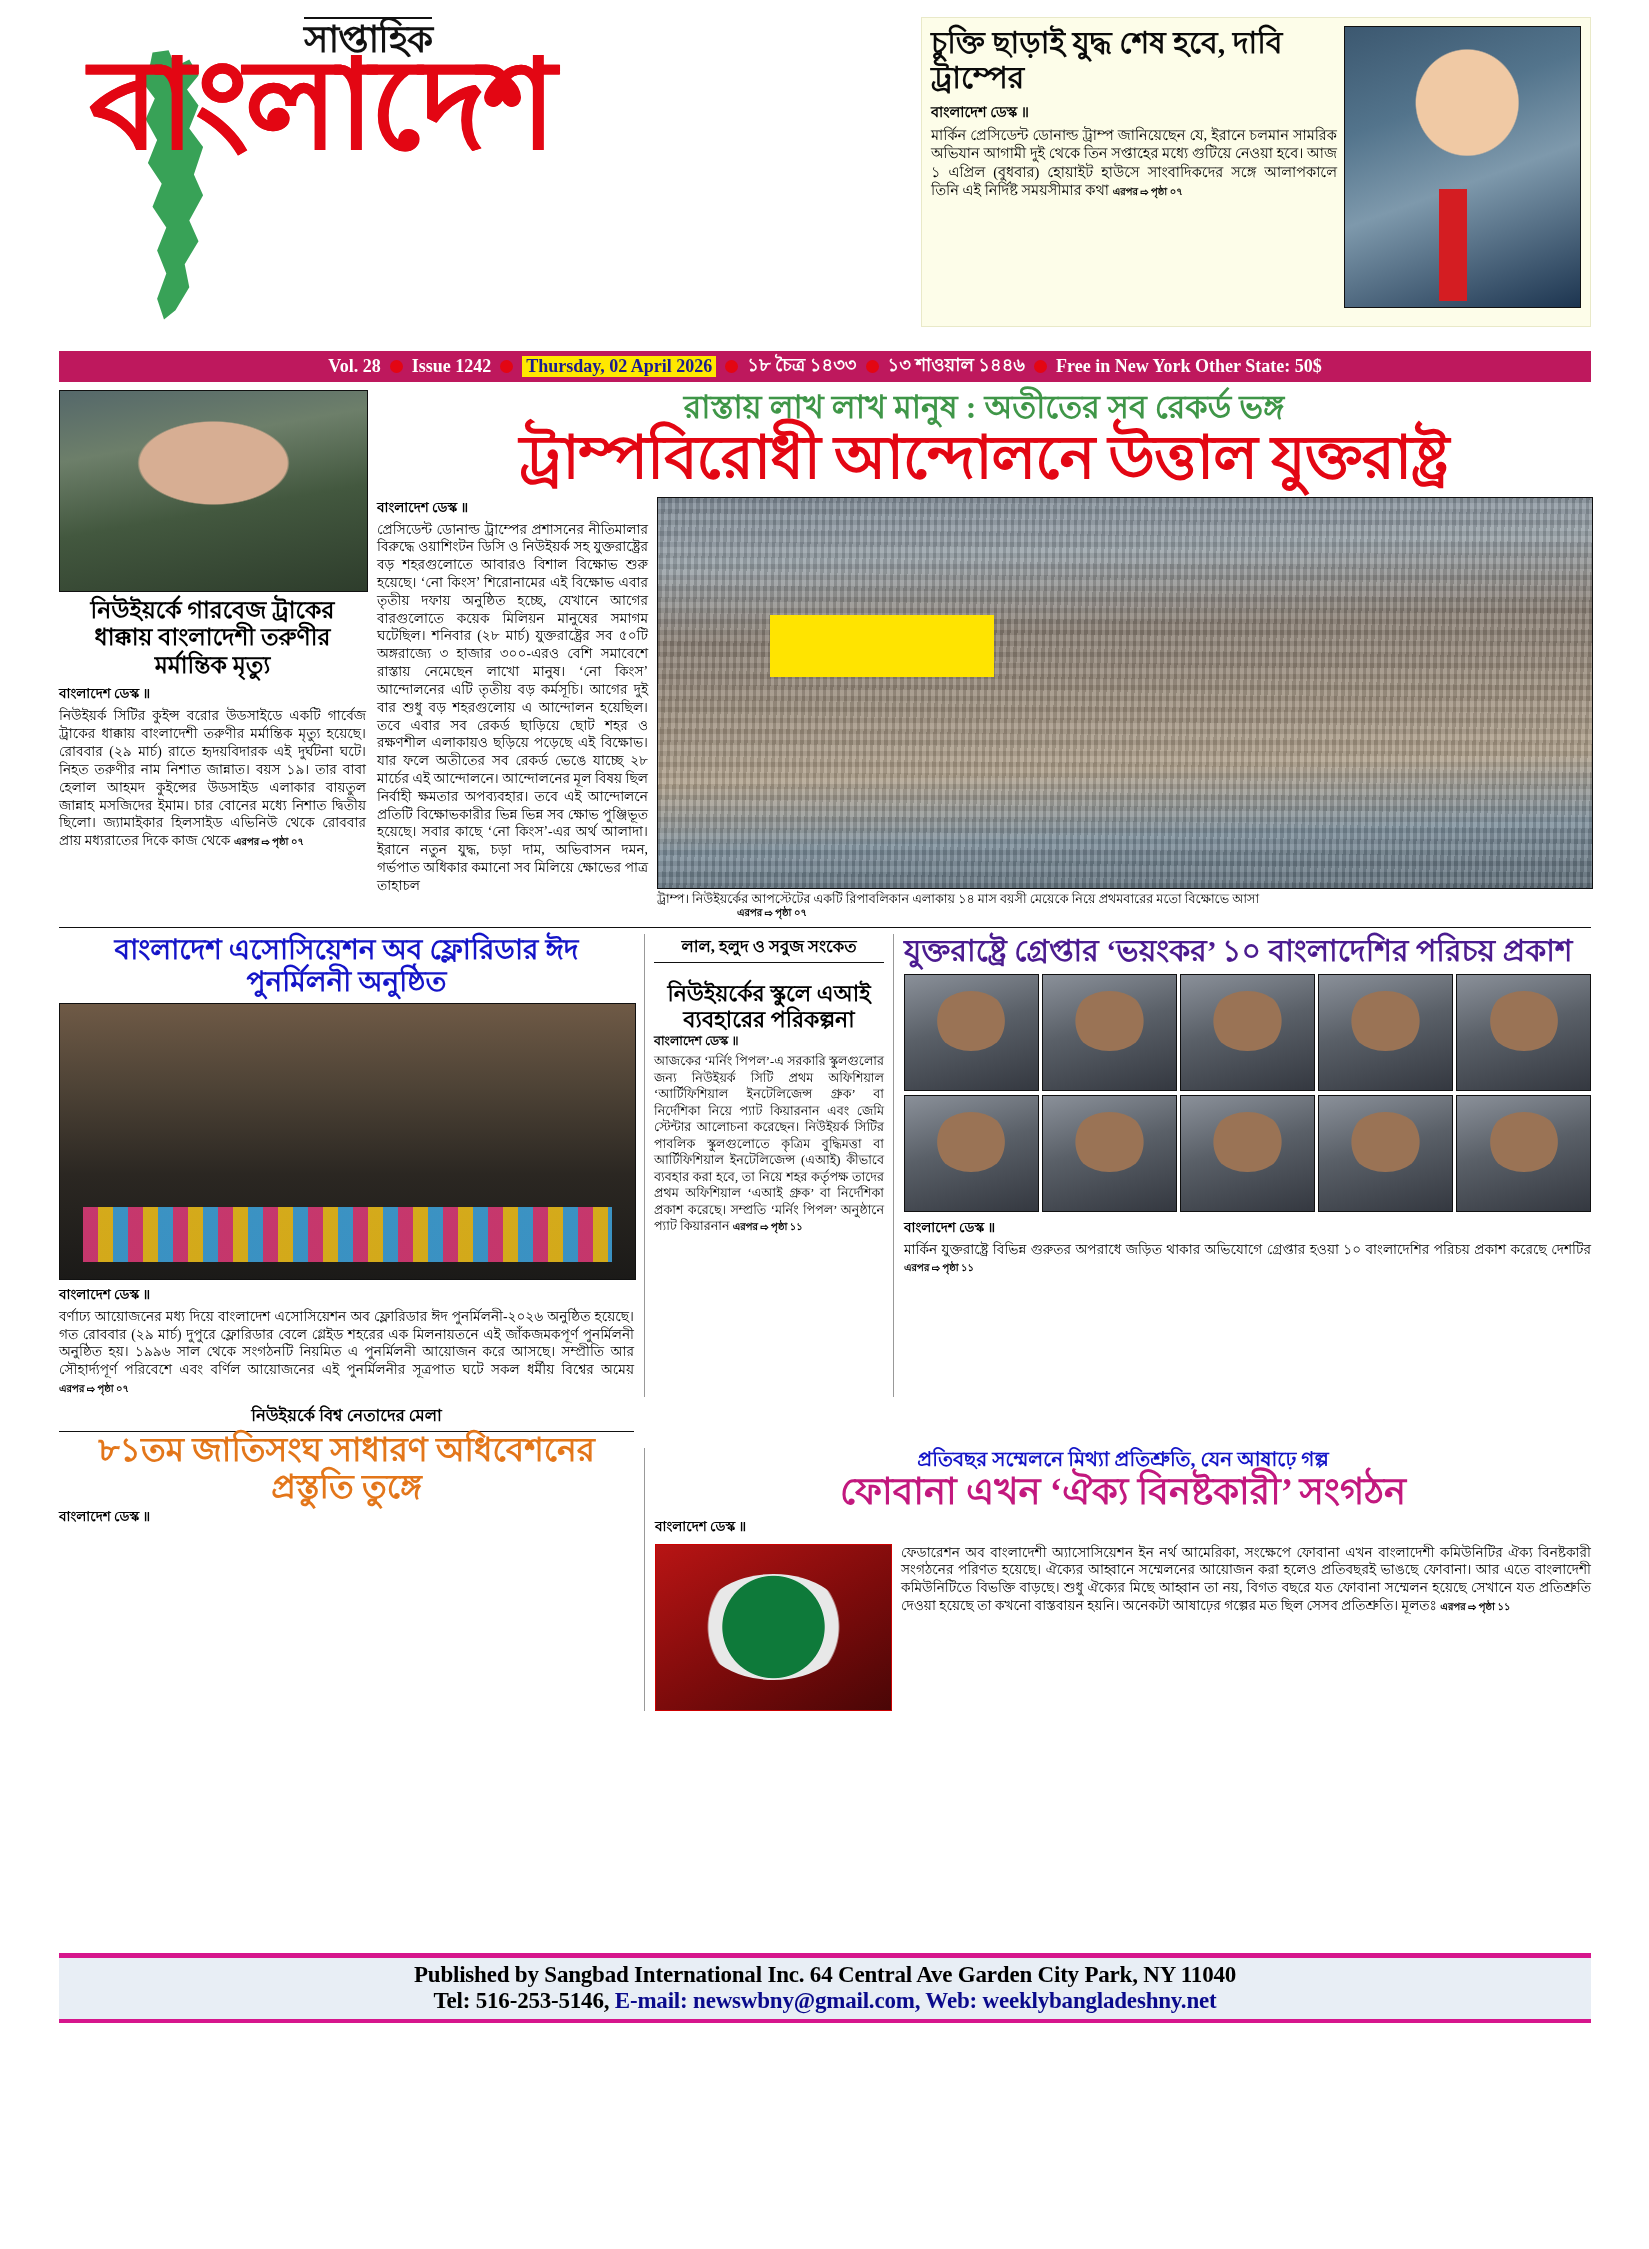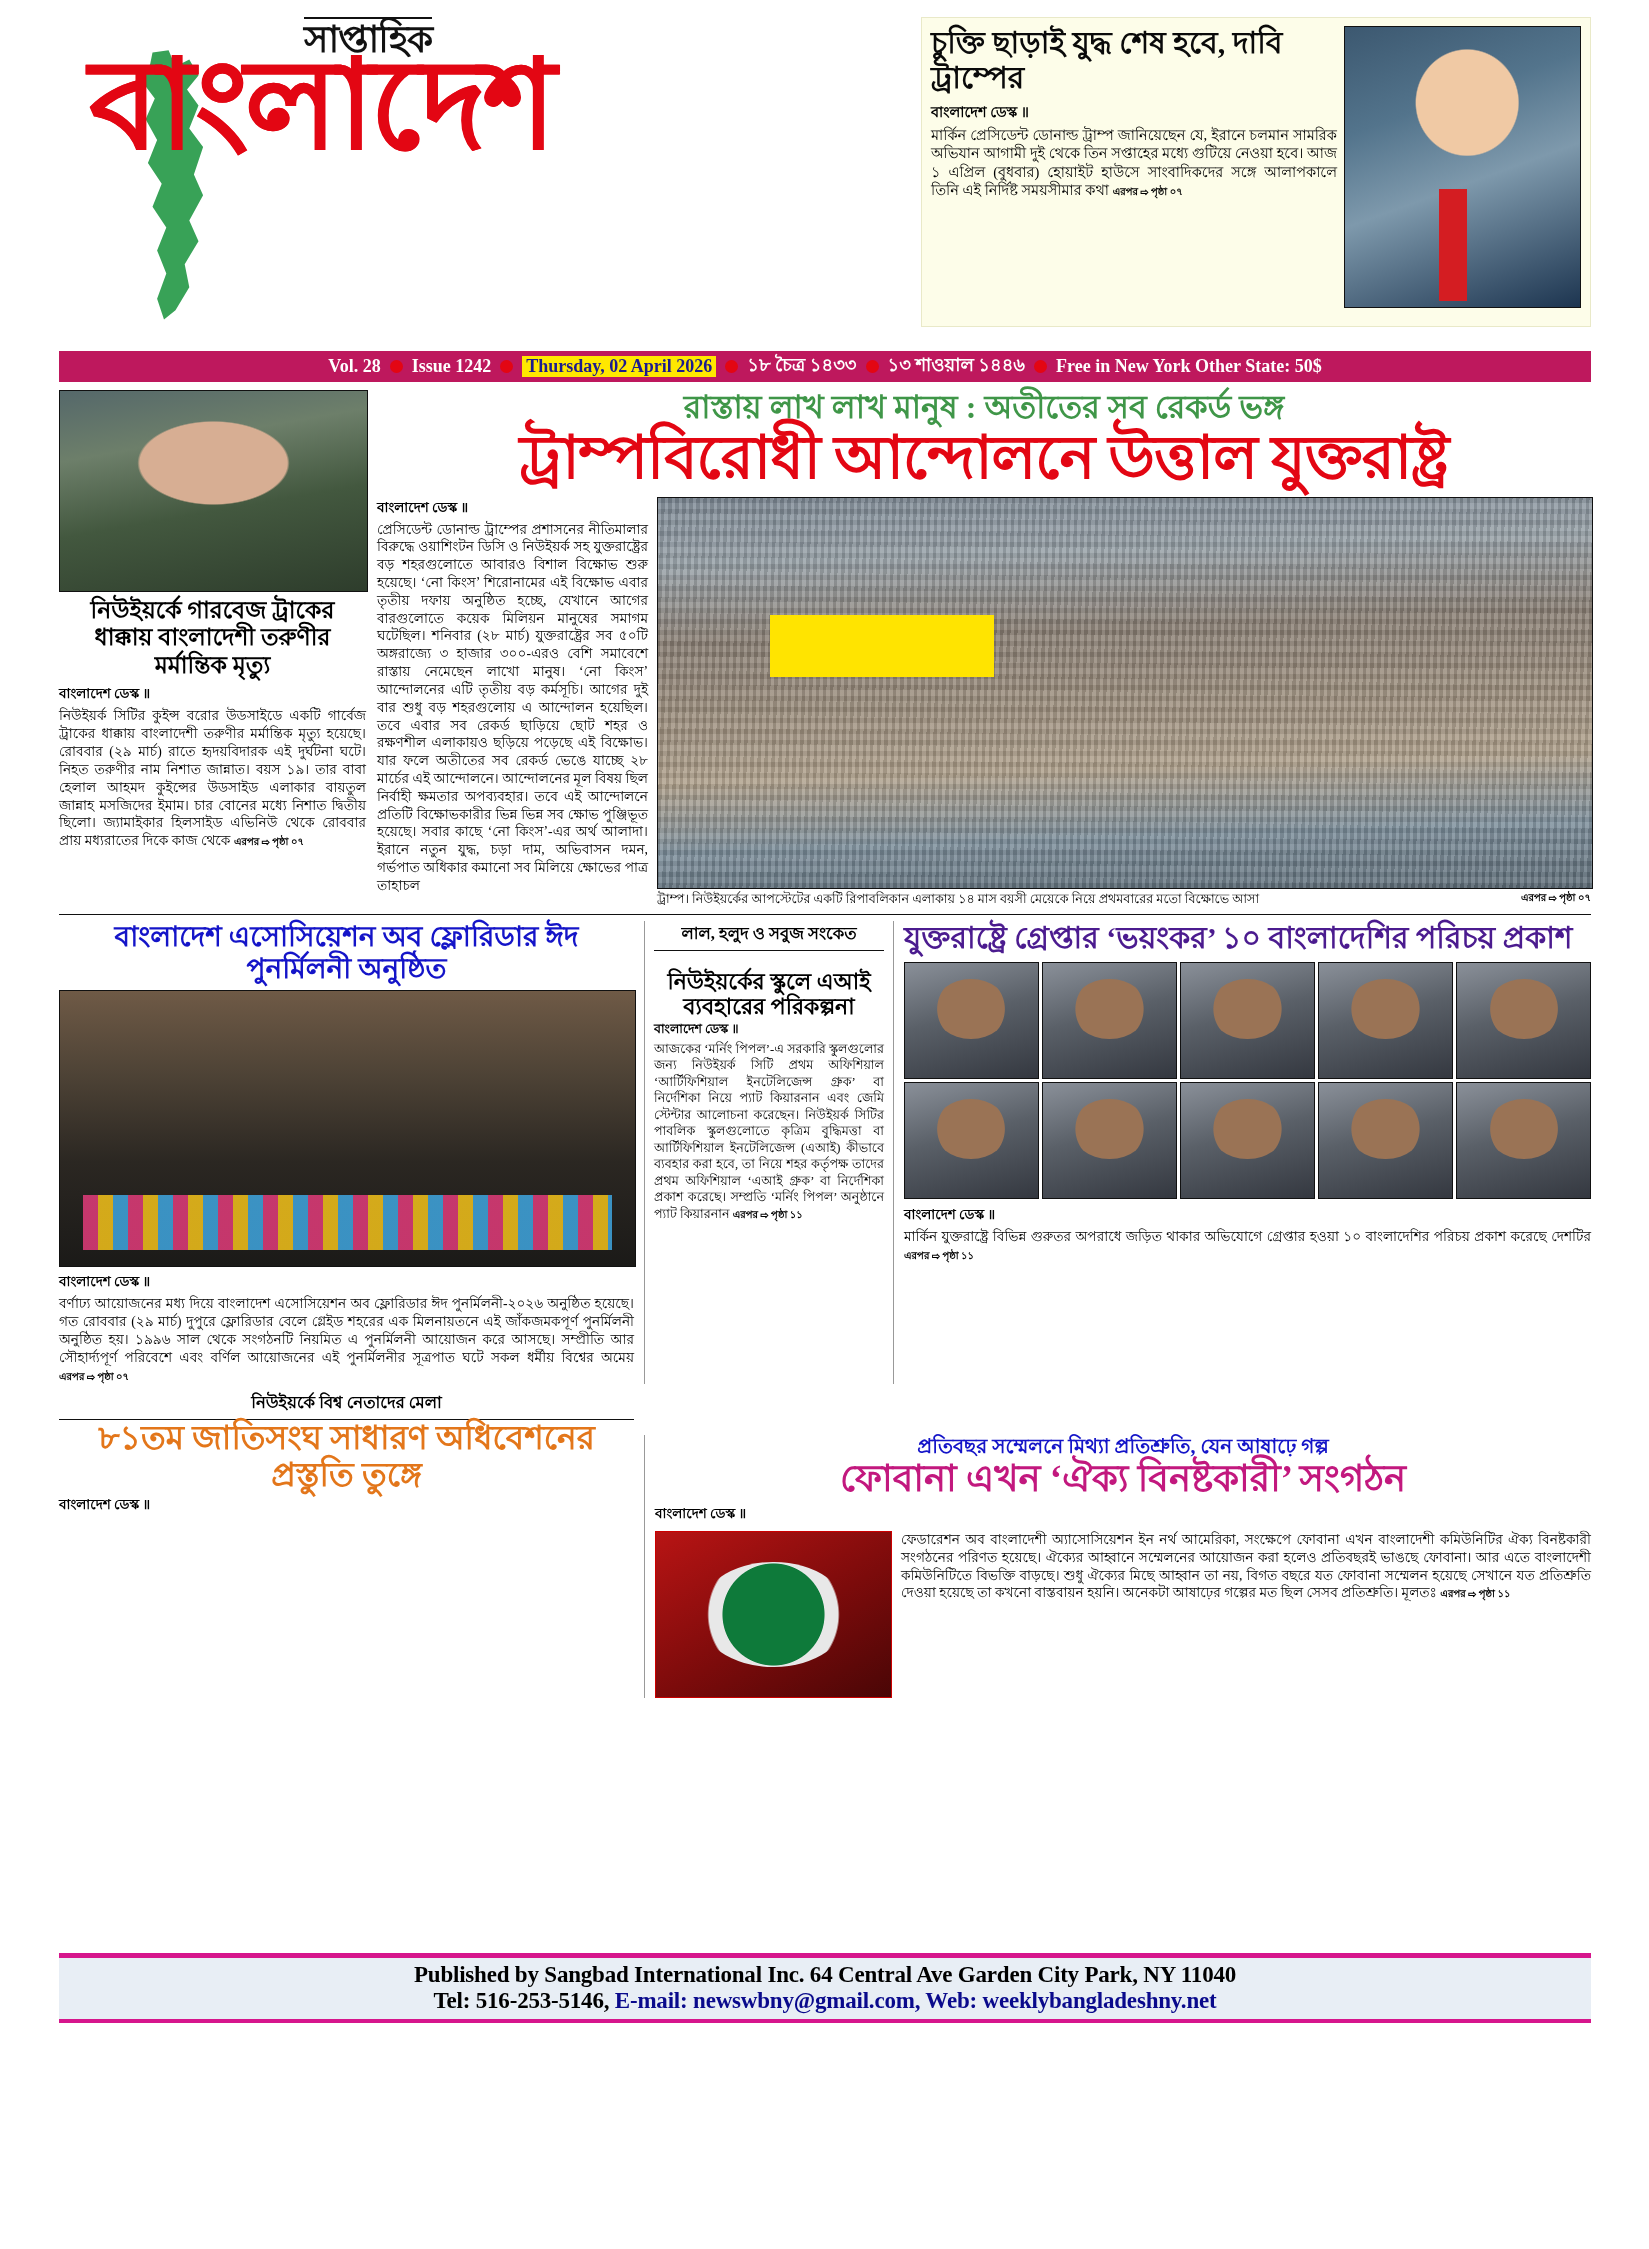--- a/index.html
+++ b/index.html
@@ -41,21 +41,21 @@
   .body-sm{font-size:13.7px;line-height:1.3;text-align:justify;}
   .jump{font-size:10px;font-weight:700;text-align:right;white-space:nowrap;}
 
   .green-kicker{font-size:32px;font-weight:800;color:#3f9648;text-align:center;line-height:1.1;}
   .red-head{font-size:60px;font-weight:800;color:#e30613;text-align:center;line-height:1.04;letter-spacing:-1px;margin-top:2px;}
 
   .main-flow{display:flex;margin-top:7px;}
   .main-col1{width:280px;flex:none;padding-right:9px;box-sizing:border-box;}
   .main-photo-wrap{flex:1;}
   .main-photo{width:100%;height:390px;border:1.5px solid #111;overflow:hidden;position:relative;}
-  .photo-cap{font-size:12.7px;line-height:1.25;margin-top:3px;display:flex;}
+  .photo-cap{font-size:12.7px;line-height:1.25;margin-top:3px;display:flex;flex-direction:column;}
 
   
   .mid-sec{display:flex;margin-top:7px;border-top:1.5px solid #111;padding-top:6px;}
   .mid-a{width:585px;flex:none;padding-right:10px;box-sizing:border-box;}
   .mid-b{width:250px;flex:none;padding:0 9px;box-sizing:border-box;border-left:1px solid #999;border-right:1px solid #999;}
   .mid-c{flex:1;padding-left:10px;}
 
   .blue-head{font-size:28px;font-weight:800;color:#1414c8;text-align:center;line-height:1.14;}
   .eid-photo{width:100%;height:275px;border:1.5px solid #111;margin-top:5px;overflow:hidden;position:relative;}
   .black-kicker{font-size:16.5px;font-weight:800;text-align:center;border-bottom:1.5px solid #111;padding-bottom:1.5px;}

